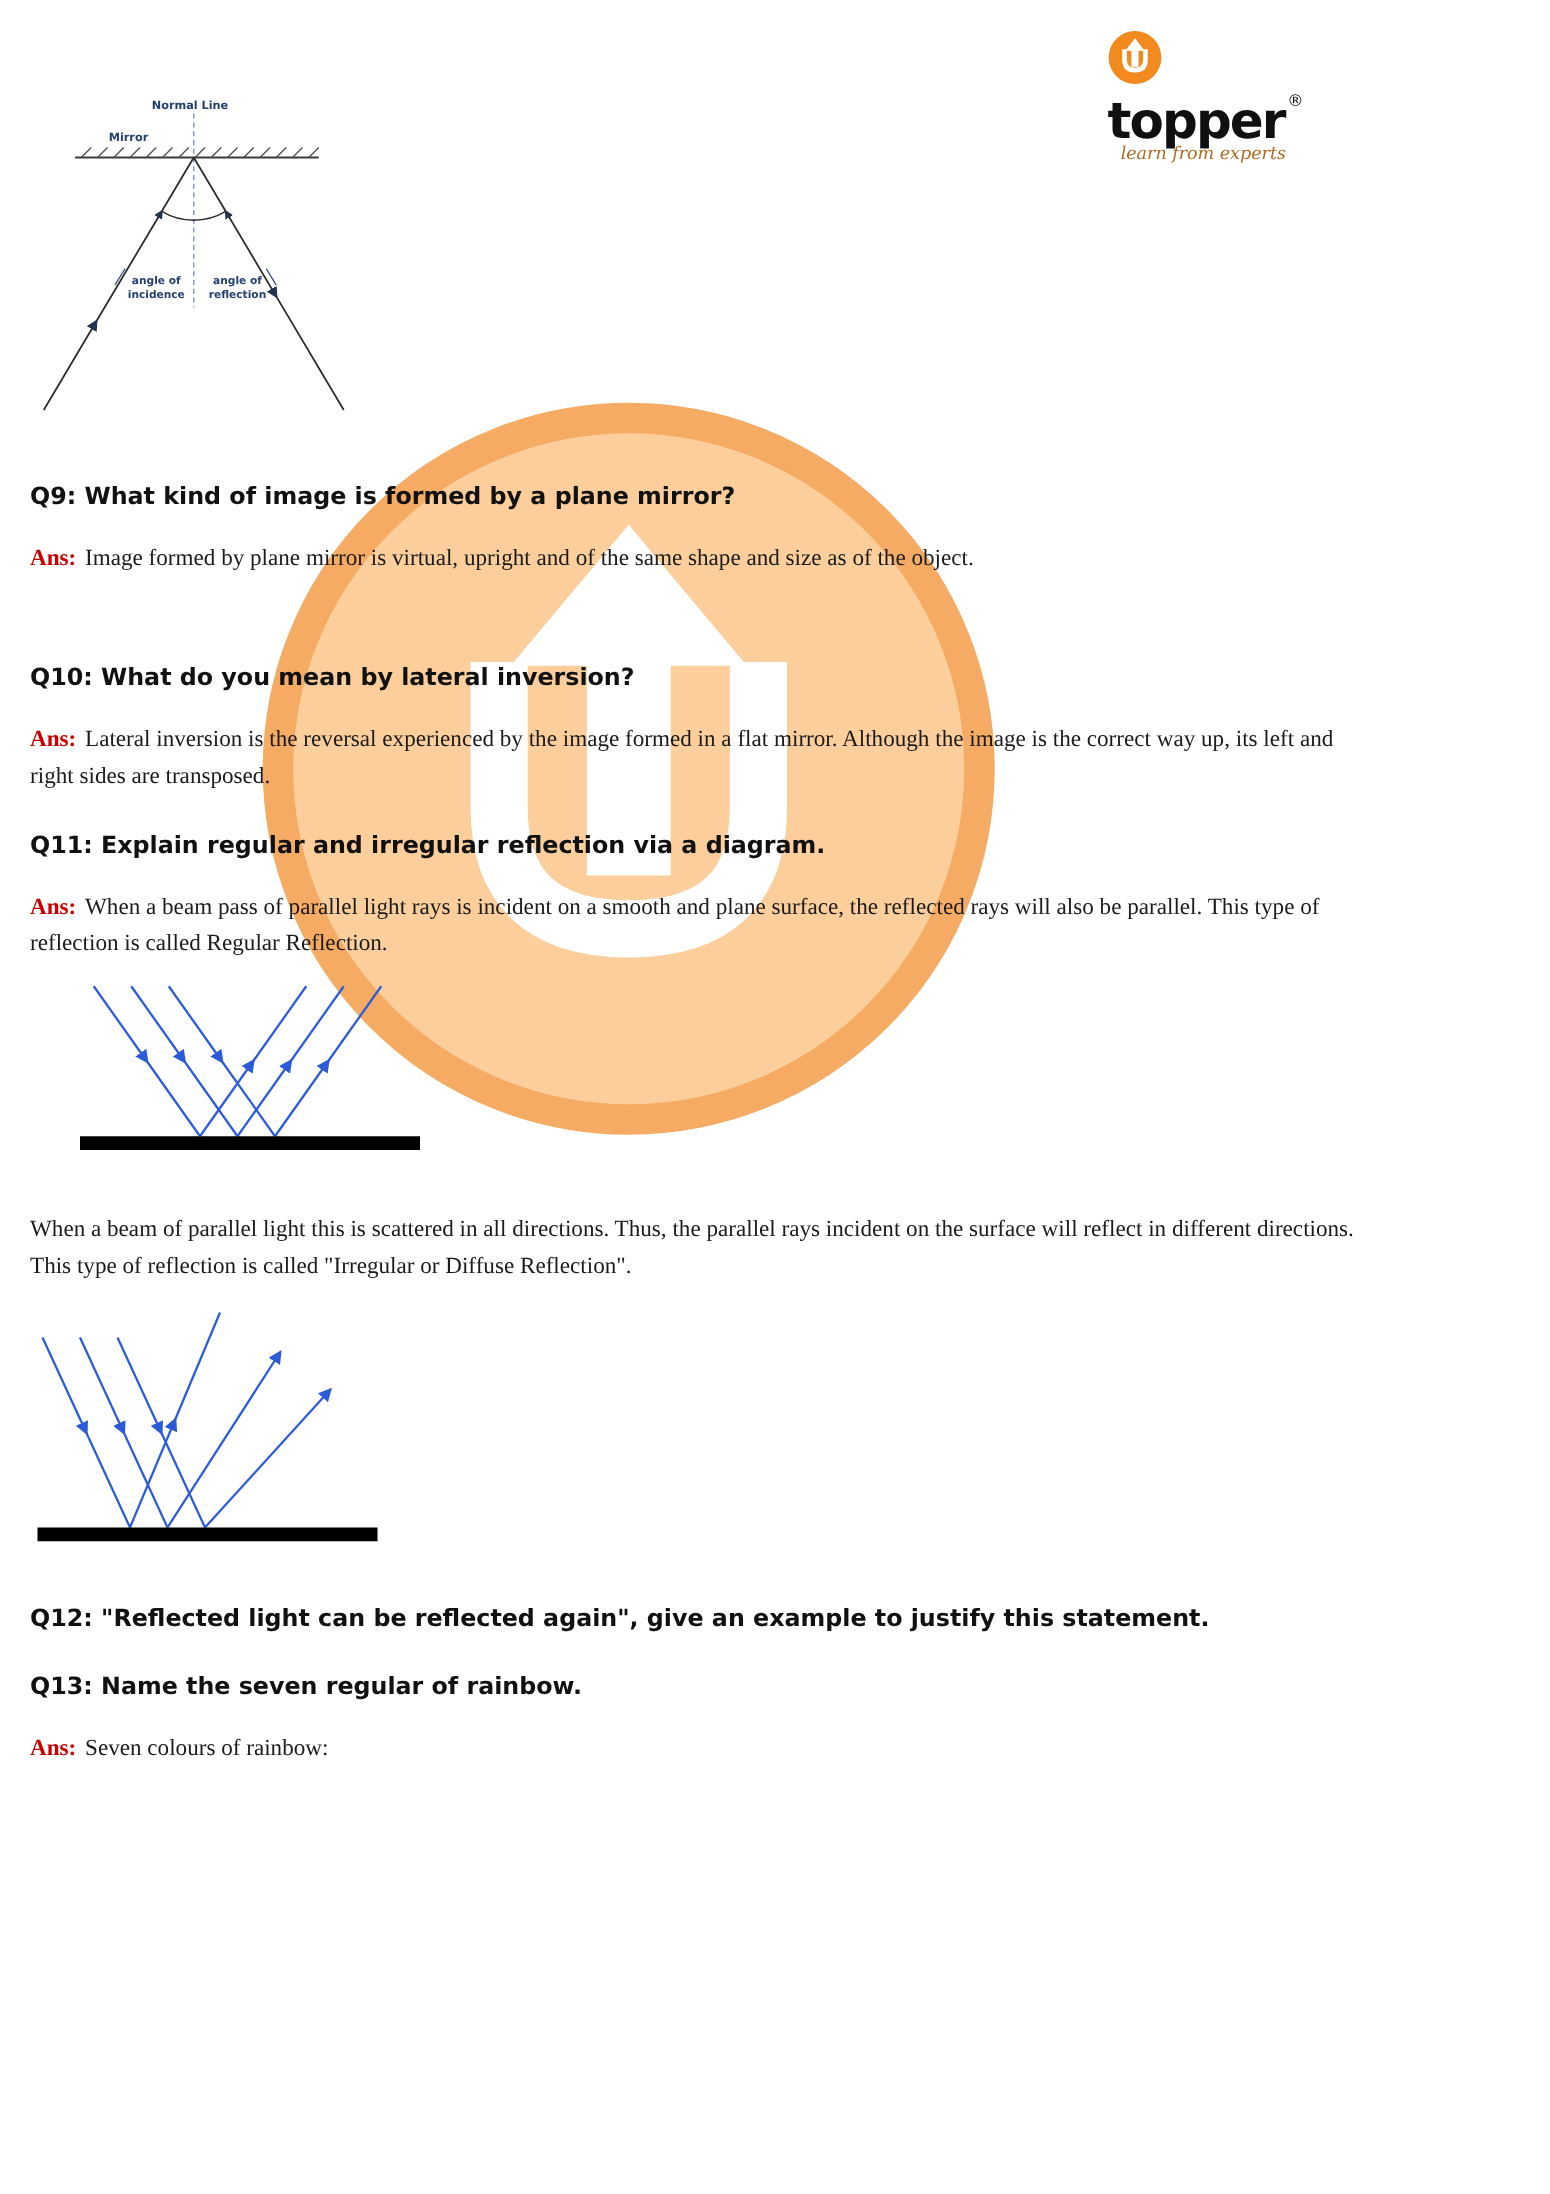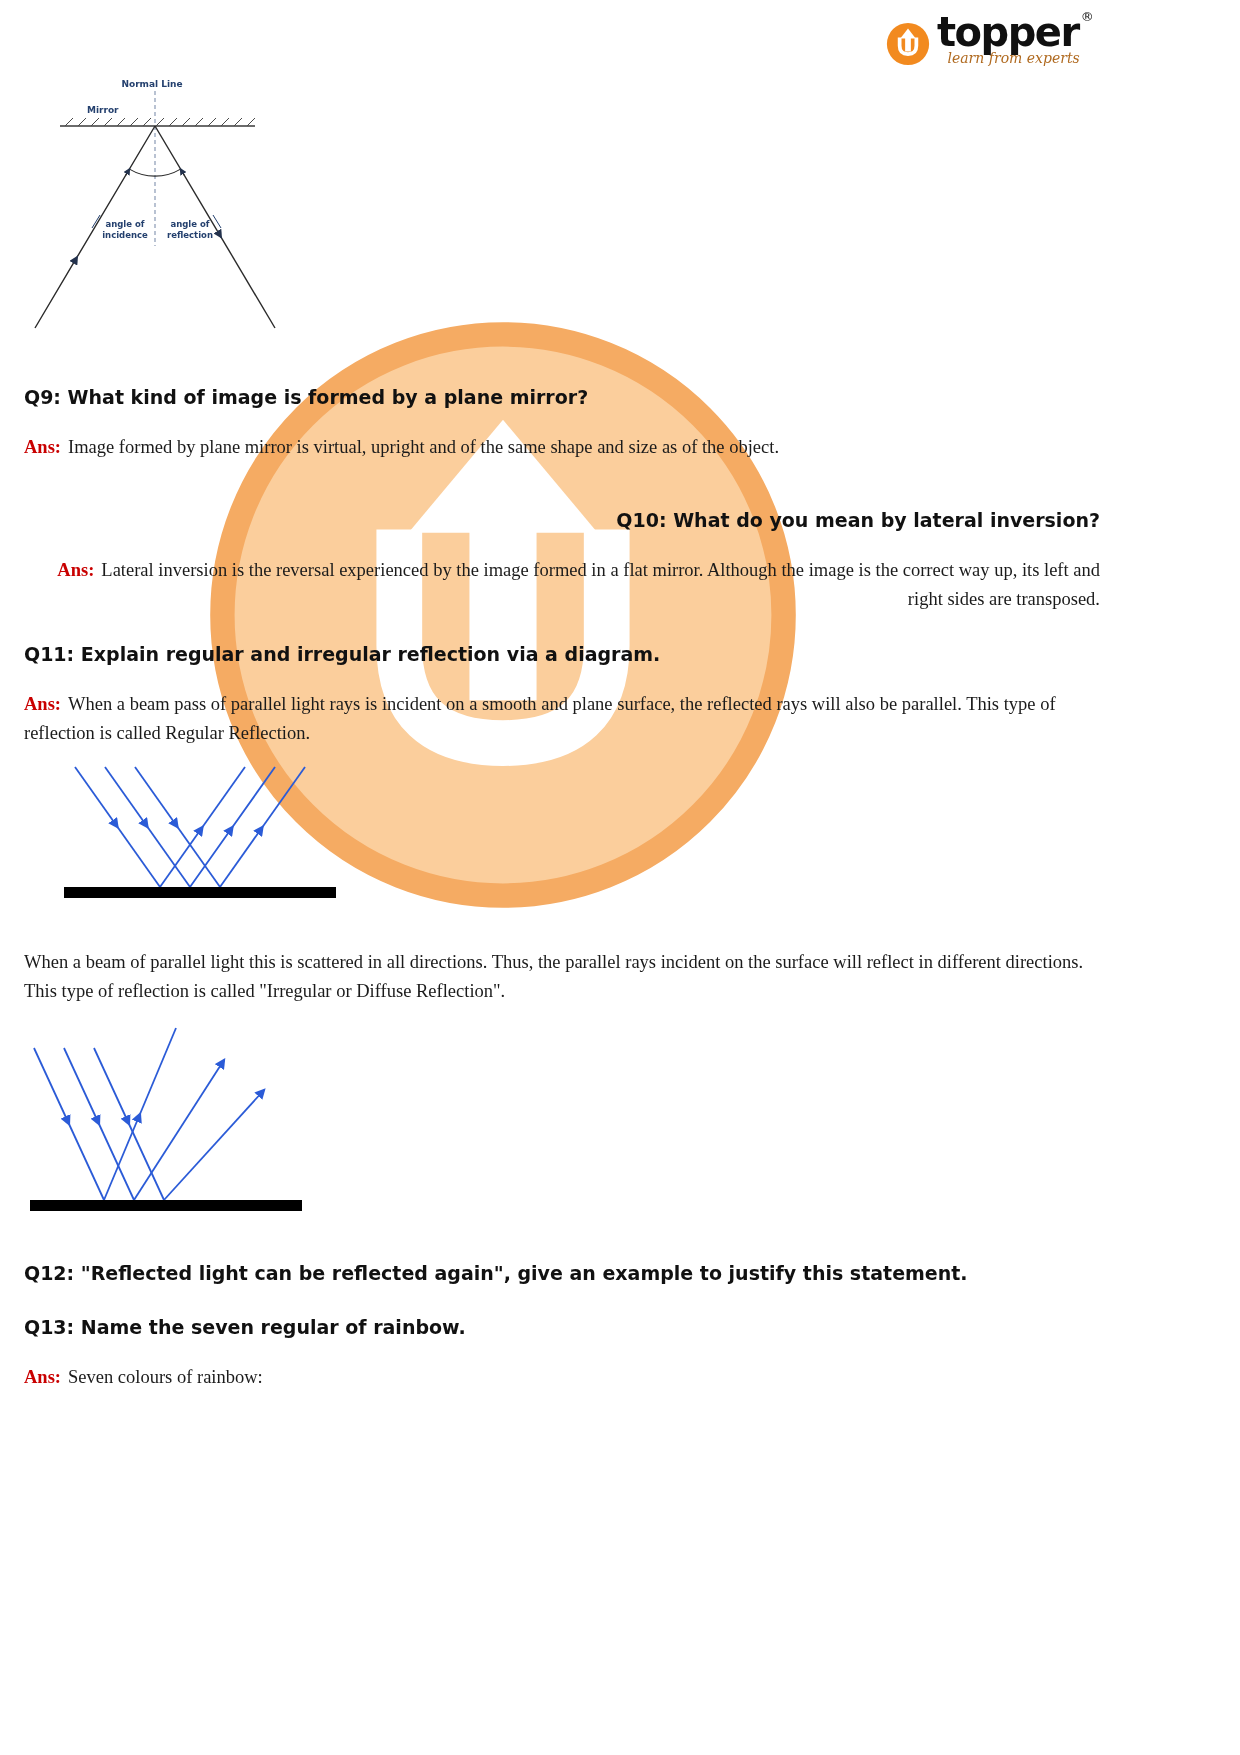--- a/index.html
+++ b/index.html
@@ -21,25 +21,26 @@
     top: 310px;
     width: 610px;
     height: 610px;
     z-index: 0;
   }
 
   
   .brand {
     position: absolute;
     left: 886px;
-    top: 10px;
+    top: 24px;
     z-index: 2;
     display: flex;
-    align-items: flex-end;
+    align-items: flex-start;
     gap: 7px;
+    flex-direction: column;
   }
   .brand-icon { width: 44px; height: 44px; flex: 0 0 auto; }
   .brand-text-wrap { display: flex; flex-direction: column; }
   .brand-row { display: flex; align-items: flex-start; }
   .brand-name {
     font-size: 40px;
     font-weight: 700;
     letter-spacing: -1.5px;
     color: #101010;
     line-height: 44px;
@@ -77,22 +78,22 @@
   .question {
     font-size: 19px;
     font-weight: 700;
     line-height: 30px;
     color: #111111;
     margin: 0 0 21px 0;
   }
   .answer { margin: 0; font-family: Liberation Serif, serif; }
   .ans-label { color: #c90000; font-weight: 700; margin-right: 7px; }
 
-  .sec-q9  { margin-bottom: 43px; }
-  .sec-q10 { margin-bottom: 25px; text-align: right; }
+  .sec-q9  { margin-bottom: 65px; }
+  .sec-q10 { margin-bottom: 25px; }
   .sec-q12 { margin-bottom: 24px; }
 
   .fig-regular {
     display: block;
     width: 280px;
     height: 150px;
     margin: 6px 0 44px 38px;
   }
   .fig-irregular {
     display: block;

